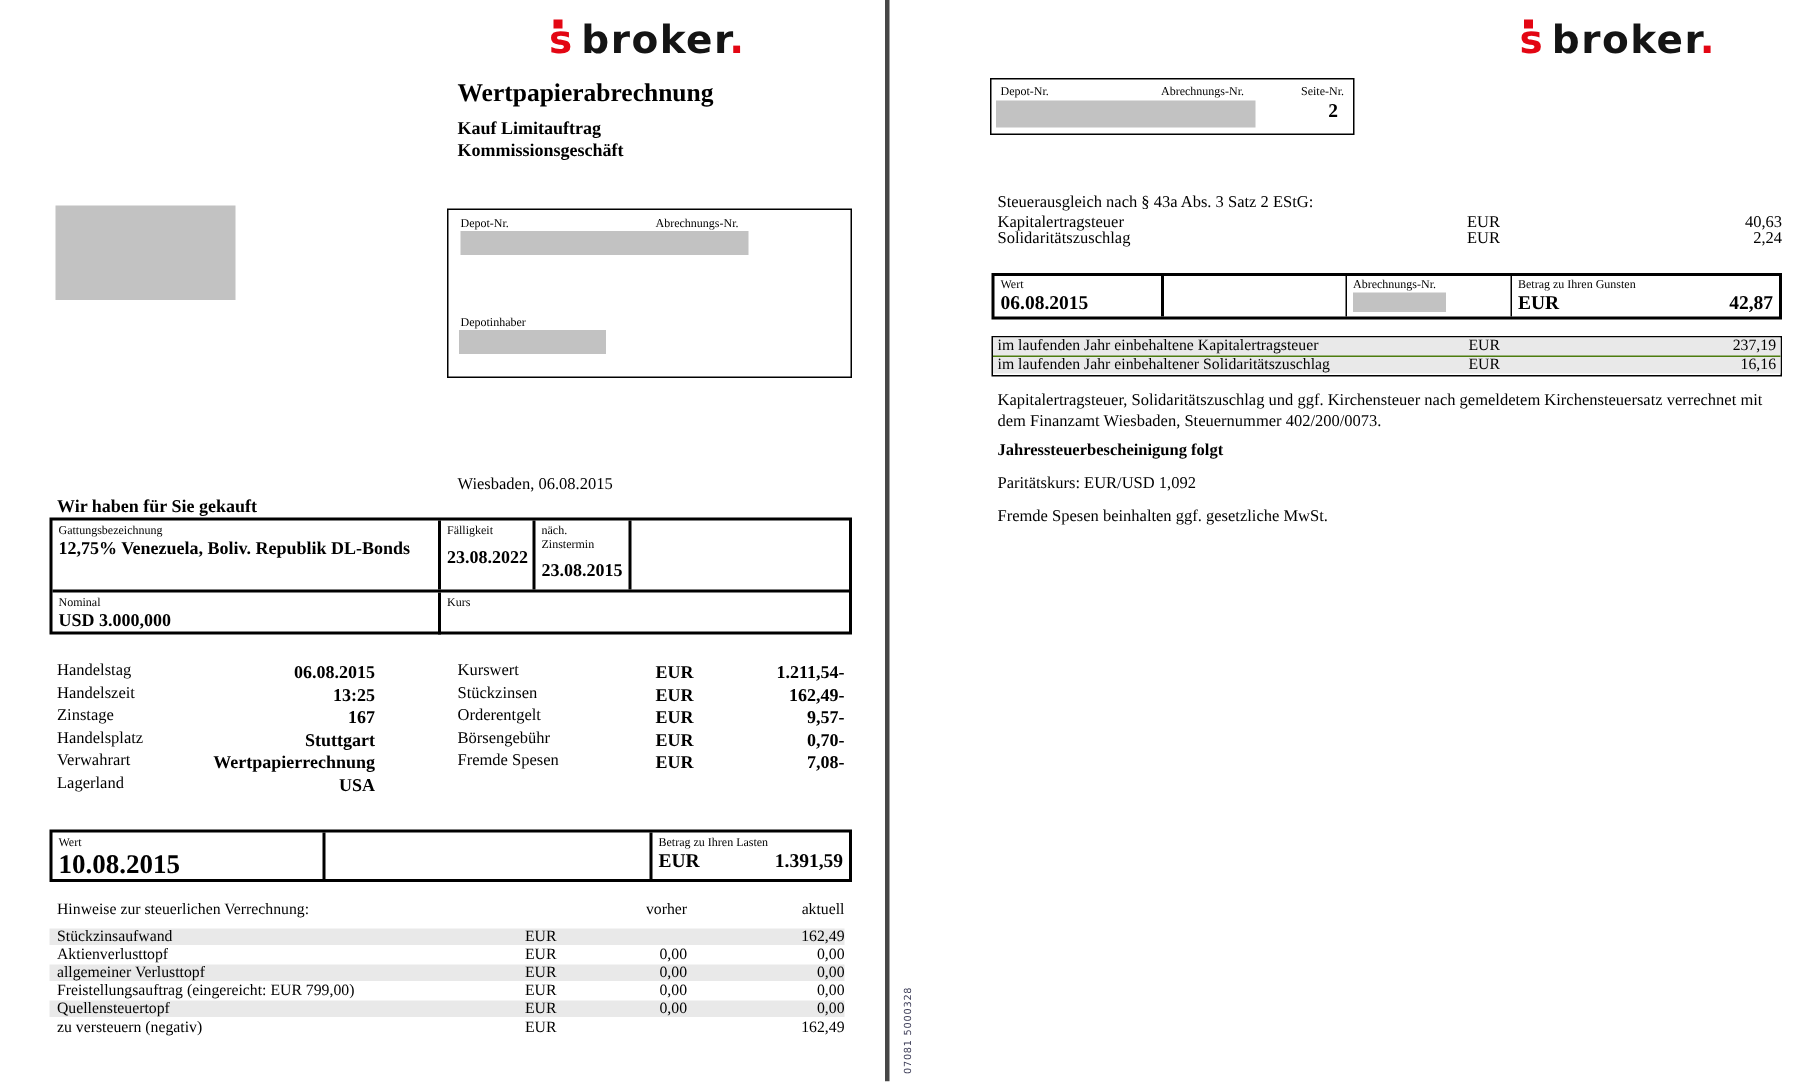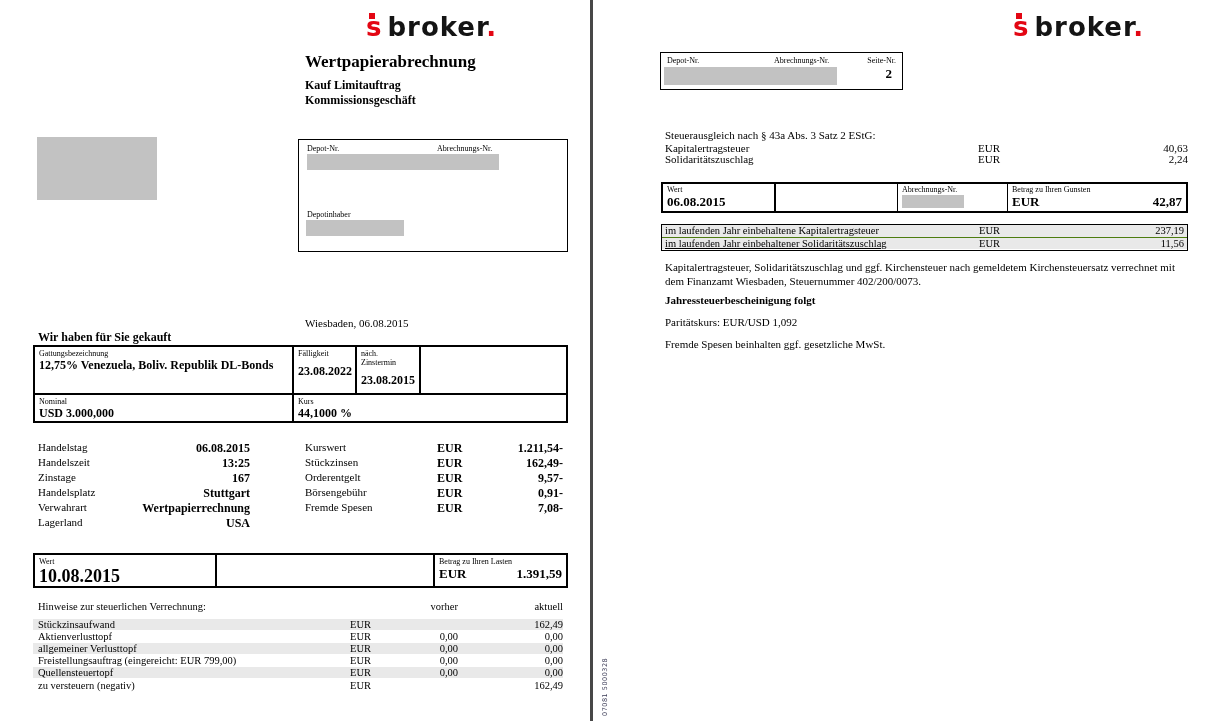--- a/index.html
+++ b/index.html
@@ -76,21 +76,20 @@
           <div class="b t12" style="margin-top:6px;">23.08.2015</div>
         </div>
       </div>
       <div style="position:absolute;left:0;top:46px;width:531px;height:28px;border-top:2px solid #000;">
         <div class="cell vr2" style="left:0;width:259px;">
           <div class="lab">Nominal</div>
           <div class="b t12">USD 3.000,000</div>
         </div>
         <div class="cell" style="left:259px;width:272px;">
           <div class="lab">Kurs</div>
-          <div class="b t12">44,1000 %</div>
         </div>
       </div>
     </div>
 
     <div class="abs" style="left:38px;top:441px;width:212px;height:95px;">
       <div class="abs t11" style="top:0;width:100%;">
           <span class="kv-l">Handelstag</span>
           <span class="kv-r b t12">06.08.2015</span>
         </div>
       <div class="abs t11" style="top:15px;width:100%;">
@@ -127,21 +126,21 @@
           <span class="kv-r b t12">162,49-</span>
         </div>
       <div class="abs t11" style="top:30px;width:100%;">
           <span class="kv-l">Orderentgelt</span>
           <span class="abs b t12" style="left:132px;">EUR</span>
           <span class="kv-r b t12">9,57-</span>
         </div>
       <div class="abs t11" style="top:45px;width:100%;">
           <span class="kv-l">Börsengebühr</span>
           <span class="abs b t12" style="left:132px;">EUR</span>
-          <span class="kv-r b t12">0,91-</span>
+          <span class="kv-r b t12">0,70-</span>
         </div>
       <div class="abs t11" style="top:60px;width:100%;">
           <span class="kv-l">Fremde Spesen</span>
           <span class="abs b t12" style="left:132px;">EUR</span>
           <span class="kv-r b t12">7,08-</span>
         </div>
     </div>
 
     <div class="abs box2" style="left:33px;top:553px;width:535px;height:35px;">
       <div class="cell vr2" style="left:0;width:182px;">
@@ -253,23 +252,23 @@
       </div>
     </div>
 
     <div class="abs box" style="left:661px;top:224px;width:527px;height:27px;">
       <div class="abs t10 shade" style="left:0;top:0;width:100%;height:12px;border-bottom:1px solid #4d7c0f;">
         <span class="abs" style="left:3px;">im laufenden Jahr einbehaltene Kapitalertragsteuer</span>
         <span class="abs" style="left:317px;">EUR</span>
         <span class="abs" style="right:3px;">237,19</span>
       </div>
       <div class="abs t10 shade" style="left:0;top:13px;width:100%;height:11px;">
-        <span class="abs" style="left:3px;text-decoration:underline;">im laufenden Jahr einbehaltener Solidaritätszuschlag</span>
+        <span class="abs" style="left:3px;">im laufenden Jahr einbehaltener Solidaritätszuschlag</span>
         <span class="abs" style="left:317px;">EUR</span>
-        <span class="abs" style="right:3px;">11,56</span>
+        <span class="abs" style="right:3px;">16,16</span>
       </div>
     </div>
 
     <div class="abs par" style="left:665px;top:261px;width:527px;">Kapitalertragsteuer, Solidaritätszuschlag und ggf. Kirchensteuer nach gemeldetem Kirchensteuersatz verrechnet mit dem Finanzamt Wiesbaden, Steuernummer 402/200/0073.</div>
     <div class="abs b t11" style="left:665px;top:294px;">Jahressteuerbescheinigung folgt</div>
     <div class="abs t11" style="left:665px;top:316px;">Paritätskurs: EUR/USD 1,092</div>
     <div class="abs t11" style="left:665px;top:338px;">Fremde Spesen beinhalten ggf. gesetzliche MwSt.</div>
   </div>
 
 </div>

